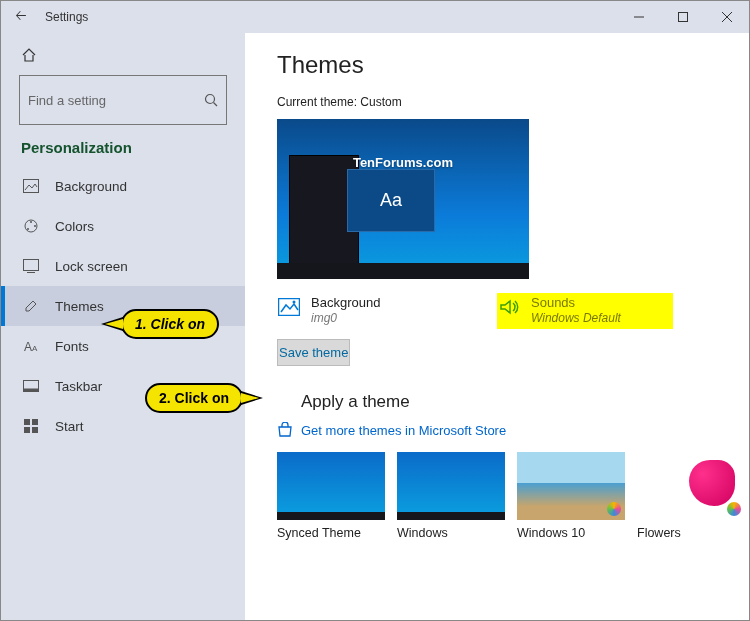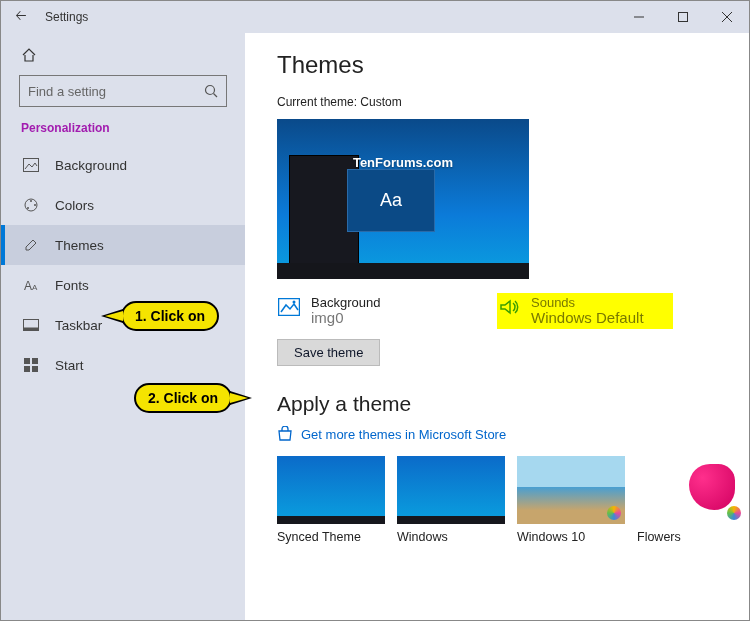--- a/index.html
+++ b/index.html
@@ -8,61 +8,61 @@
 .titlebar { height: 32px; display: flex; align-items: center; background: #dce0eb; }
 .titlebar .back { width: 40px; text-align: center; font-size: 14px; color: #333; cursor: pointer; }
 .titlebar .title { font-size: 12px; color: #333; padding-left: 4px; }
 .titlebar .spacer { flex: 1; }
 .titlebar .winbtns { display: flex; }
 .titlebar .winbtn { width: 44px; height: 32px; display: flex; align-items: center; justify-content: center; font-size: 11px; color: #333; cursor: pointer; }
 
 .shell { display: flex; height: calc(621px - 32px); }
 .sidebar { width: 244px; background: #dce0eb; display: flex; flex-direction: column; padding-top: 8px; }
 .home { padding: 6px 20px 12px; font-size: 15px; color: #333; }
-.searchbox { margin: 0 18px 14px; height: 32px; border: 1px solid #777; background: #dce0eb; display: flex; align-items: center; padding: 0 8px; color: #666; font-size: 13px; position: relative; }
+.searchbox { margin: 0 18px 14px; height: 50px; border: 1px solid #777; background: #dce0eb; display: flex; align-items: center; padding: 0 8px; color: #666; font-size: 13px; position: relative; }
 .searchbox .mag { position: absolute; right: 8px; font-size: 14px; color: #555; }
-.section { padding: 0 20px 10px; font-size: 12px; font-weight: 600; color: #a21caf; }
+.section { padding: 0 20px 10px; font-size: 15px; font-weight: 600; color: #14532d; }
 .navitem { display: flex; align-items: center; height: 40px; padding: 0 20px; font-size: 13.5px; color: #333; cursor: pointer; position: relative; }
 .navitem .nicon { width: 20px; height: 20px; margin-right: 14px; display: flex; align-items: center; justify-content: center; font-size: 15px; color: #555; }
 .navitem.active { background: #c8cedd; }
 .navitem.active::before { content: ""; position: absolute; left: 0; top: 0; bottom: 0; width: 4px; background: #0078d7; }
 
 .content { flex: 1; background: #fff; padding: 18px 28px 0 32px; overflow: hidden; position: relative; }
 .h1 { font-size: 24px; font-weight: 400; color: #222; margin-bottom: 16px; }
 .h2 { font-size: 12px; color: #222; margin: 4px 0 10px; }
 .preview { width: 252px; height: 160px; background: linear-gradient(180deg,#0a4a8a,#0b7bd9 60%,#0aa1e0); position: relative; overflow: hidden; margin-bottom: 14px; }
 .preview .taskbar { position: absolute; left: 0; right: 0; bottom: 0; height: 16px; background: #15161b; }
 .preview .win1 { position: absolute; left: 12px; top: 36px; width: 70px; height: 110px; background: #17181f; border: 1px solid #000; }
 .preview .win2 { position: absolute; left: 70px; top: 50px; width: 88px; height: 63px; background: #0b4a86; border: 1px solid #2a6aa8; display: flex; align-items: center; justify-content: center; color: #fff; font-size: 18px; }
 .preview .brand { position: absolute; top: 36px; left: 0; right: 0; text-align: center; color: #fff; font-weight: 700; font-size: 13px; text-shadow: 0 1px 2px rgba(0,0,0,.4); }
 .props { display: flex; gap: 44px; margin-bottom: 4px; flex-wrap: wrap; width: 420px; }
 .prop { display: flex; align-items: flex-start; width: 176px; min-height: 36px; padding: 2px 4px 2px 0; cursor: pointer; }
 .prop .picon { width: 24px; height: 24px; margin-right: 10px; display: flex; align-items: center; justify-content: center; }
 .prop .ptext .pt1 { font-size: 13px; color: #222; line-height: 16px; }
-.prop .ptext .pt2 { font-size: 15px; color: #777; line-height: 14px; }
+.prop .ptext .pt2 { font-size: 12px; color: #777; line-height: 14px; font-style: italic; }
 .prop.hl { background: #ffff00; }
 .prop.hl .pt1, .prop.hl .pt2 { color: #7a7a00; }
-.savebtn { display: inline-block; padding: 5px 16px; background: #d9d9d9; border: 1px solid #bbb; font-size: 13px; color: #0f172a; margin-top: 6px; cursor: pointer; }
+.savebtn { display: inline-block; padding: 5px 1px; background: #d9d9d9; border: 1px solid #bbb; font-size: 13px; color: #0369a1; margin-top: 6px; cursor: pointer; }
 .storelink { display: flex; align-items: center; gap: 8px; color: #0066cc; font-size: 13px; margin: 8px 0 14px; cursor: pointer; }
 .thumbs { display: flex; gap: 12px; }
 .thumb { width: 108px; }
 .thumb .img { width: 108px; height: 68px; background: linear-gradient(180deg,#0b6bc9,#0aa1e0); position: relative; }
 .thumb .img.beach { background: linear-gradient(180deg,#a6d8ef 45%,#4b9fd0 46%,#c7a56c 80%); }
 .thumb .img.flower { background: #fff; }
 .thumb .img.flower::after { content:""; position:absolute; right:10px; top:8px; width:46px; height:46px; background: radial-gradient(circle at 30% 30%, #ff2f8c, #d10060); border-radius: 50% 40% 50% 60%; }
 .thumb .img .tbar { position: absolute; left: 0; right: 0; bottom: 0; height: 8px; background: #16171d; }
 .thumb .img .badge { position: absolute; right: 4px; bottom: 4px; width: 14px; height: 14px; border-radius: 50%; background: conic-gradient(#f7b500,#e94b9a,#3b8ad9,#63c04b,#f7b500); }
 .thumb .cap { font-size: 12.5px; color: #222; margin-top: 6px; white-space: nowrap; overflow: hidden; text-overflow: ellipsis; }
 
 .callout { position: absolute; background: #f5e400; border: 2px solid #000; border-radius: 18px; padding: 5px 12px; font-size: 14px; font-weight: 700; color: #000; z-index: 50; }
 .callout .tail { position: absolute; width: 0; height: 0; border-style: solid; }
-.co1 { left: 120px; top: 300px; }
+.co1 { left: 120px; top: 308px; font-style: italic; }
 .co1 .tail { left: -22px; top: 6px; border-width: 7px 22px 7px 0; border-color: transparent #000 transparent transparent; }
 .co1 .tail::after { content:""; position:absolute; left:4px; top:-5px; border-style:solid; border-width: 5px 18px 5px 0; border-color: transparent #f5e400 transparent transparent; }
-.co2 { left: 133px; top: 382px; }
+.co2 { left: 144px; top: 382px; }
 .co2 .tail { right: -22px; top: 6px; border-width: 7px 0 7px 22px; border-color: transparent transparent transparent #000; }
 .co2 .tail::after { content:""; position:absolute; right:4px; top:-5px; border-style:solid; border-width: 5px 0 5px 18px; border-color: transparent transparent transparent #f5e400; }
 
 svg { display: block; }
 </style>
 </head>
 <body>
 
 <div class="titlebar">
   <div class="back">🡠</div>
@@ -118,20 +118,29 @@
     <div class="navitem">
       <span class="nicon">
           <svg width="16" height="16">
             <circle cx="8" cy="8" r="6" fill="none" stroke="#555"></circle>
             <circle cx="8" cy="4" r="1" fill="#555"></circle>
             <circle cx="12" cy="8" r="1" fill="#555"></circle>
             <circle cx="5" cy="11" r="1" fill="#555"></circle>
           </svg>
         </span>
       <span>Colors</span>
+    </div>
+    <div class="navitem">
+      <span class="nicon">
+          <svg width="16" height="14">
+            <rect x="0.5" y="0.5" width="15" height="11" fill="none" stroke="#555"></rect>
+            <line x1="4" y1="13.5" x2="12" y2="13.5" stroke="#555"></line>
+          </svg>
+        </span>
+      <span>Lock screen</span>
     </div>
     <div class="navitem active">
       <span class="nicon">
           <svg width="16" height="16">
             <path d="M3 10 L10 3 L13 6 L6 13 L3 13 Z" fill="none" stroke="#555"></path>
           </svg>
         </span>
       <span>Themes</span>
     </div>
     <div class="navitem">
@@ -201,21 +210,21 @@
           </span>
         <div class="ptext">
             <div class="pt1">Sounds</div>
             <div class="pt2">Windows Default</div>
           </div>
       </div>
     </div>
 
     <div class="savebtn">Save theme</div>
 
-    <div class="h2" style="margin-top:26px; font-size:21px;">Apply a theme</div>
+    <div class="h2" style="margin-top:26px; font-size:17px;margin-left:24px;">Apply a theme</div>
     <div class="storelink">
       <span>
           <svg width="16" height="16">
             <path d="M2 5 L14 5 L13 14 L3 14 Z" fill="none" stroke="#0066cc" stroke-width="1.3"></path>
             <path d="M5 5 L5 3 A3 3 0 0 1 11 3 L11 5" fill="none" stroke="#0066cc" stroke-width="1.3"></path>
           </svg>
         </span>
       <span>Get more themes in Microsoft Store</span>
     </div>
 

